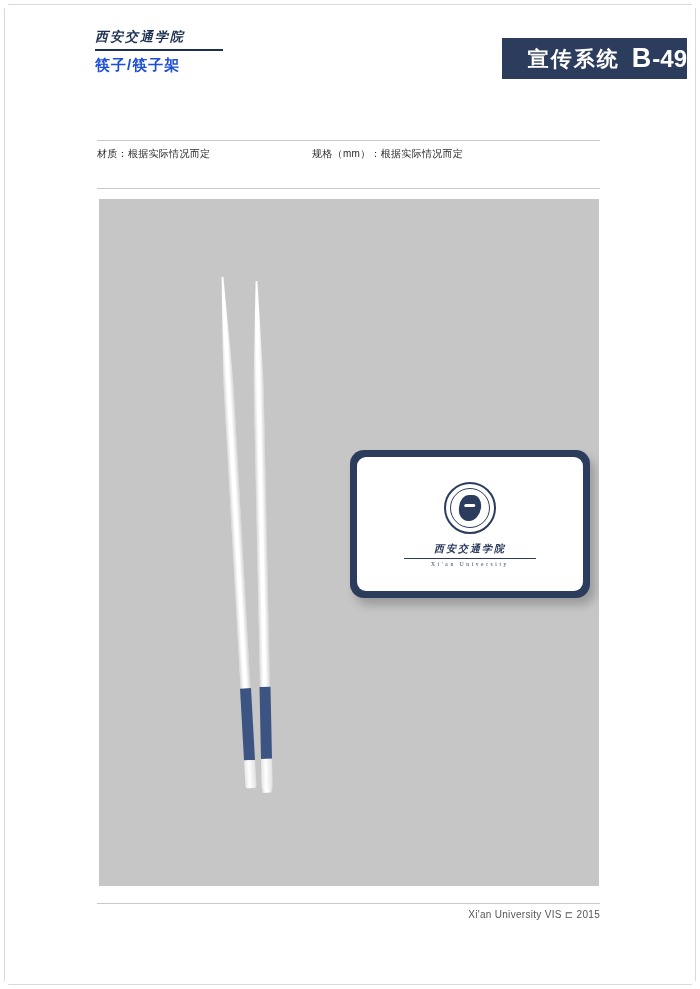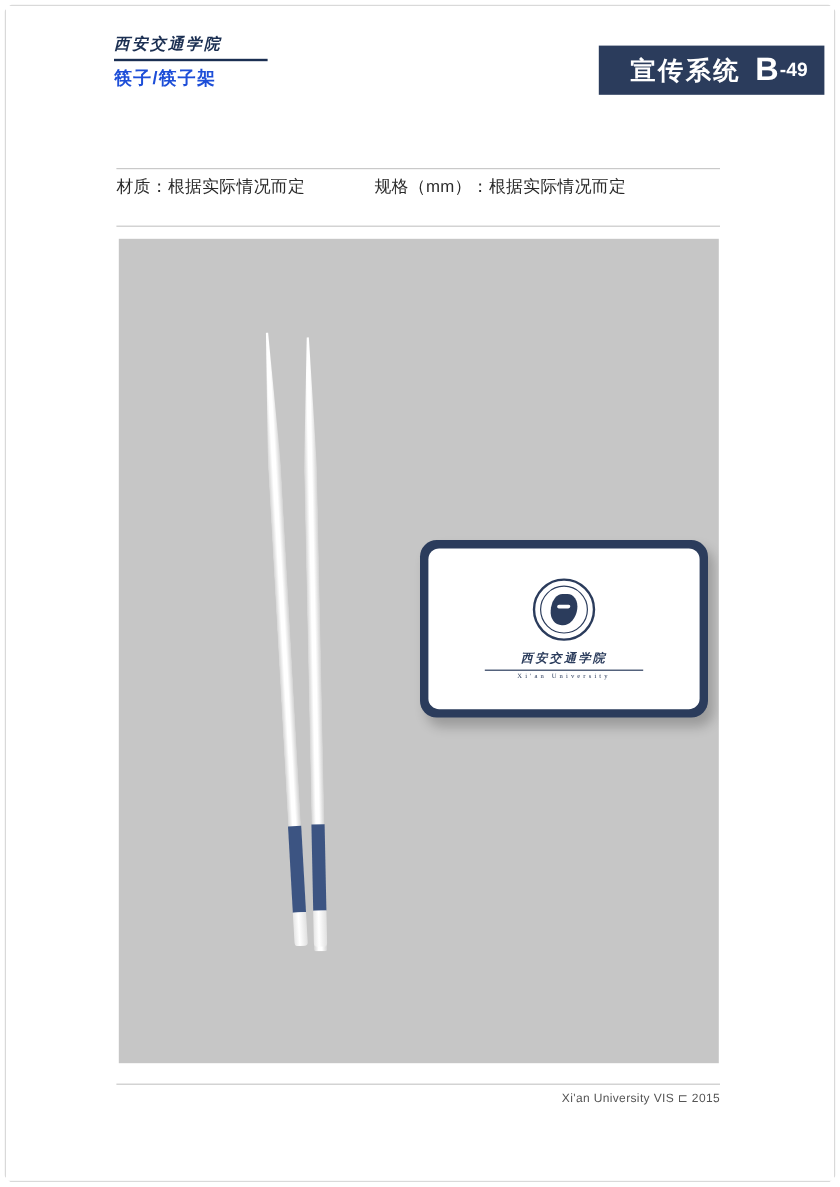--- a/index.html
+++ b/index.html
@@ -69,36 +69,36 @@
   }
   .header-tag {
     position: absolute;
     right: 13px;
     top: 38px;
     height: 41px;
     background: #2b3c5c;
     color: #ffffff;
     display: flex;
     align-items: center;
-    padding: 0 14px 0 26px;
+    padding: 0 0 0 26px;
     box-sizing: border-box;
   }
   .header-tag .sys {
     font-size: 21px;
     font-weight: bold;
     letter-spacing: 2px;
   }
   .header-tag .code-b {
     font-size: 27px;
     font-weight: bold;
     margin-left: 12px;
     font-family: "Liberation Sans", sans-serif;
   }
   .header-tag .code-num {
-    font-size: 16px;
+    font-size: 24px;
     font-weight: bold;
     margin-left: 1px;
     letter-spacing: 0px;
   }
 
   
   .desc {
     position: absolute;
     left: 97px;
     top: 104px;
@@ -116,21 +116,21 @@
     background: #c9c9c9;
   }
   .rule-top { top: 140px; }
   .rule-bottom { top: 188px; }
 
   .spec-grid {
     position: absolute;
     left: 97px;
     top: 147px;
     width: 503px;
-    font-size: 14px;
+    font-size: 10px;
     color: #2a2a2a;
     letter-spacing: 0.3px;
   }
   .spec-row {
     display: flex;
     margin-bottom: 9px;
   }
   .spec-cell {
     width: 215px;
   }

